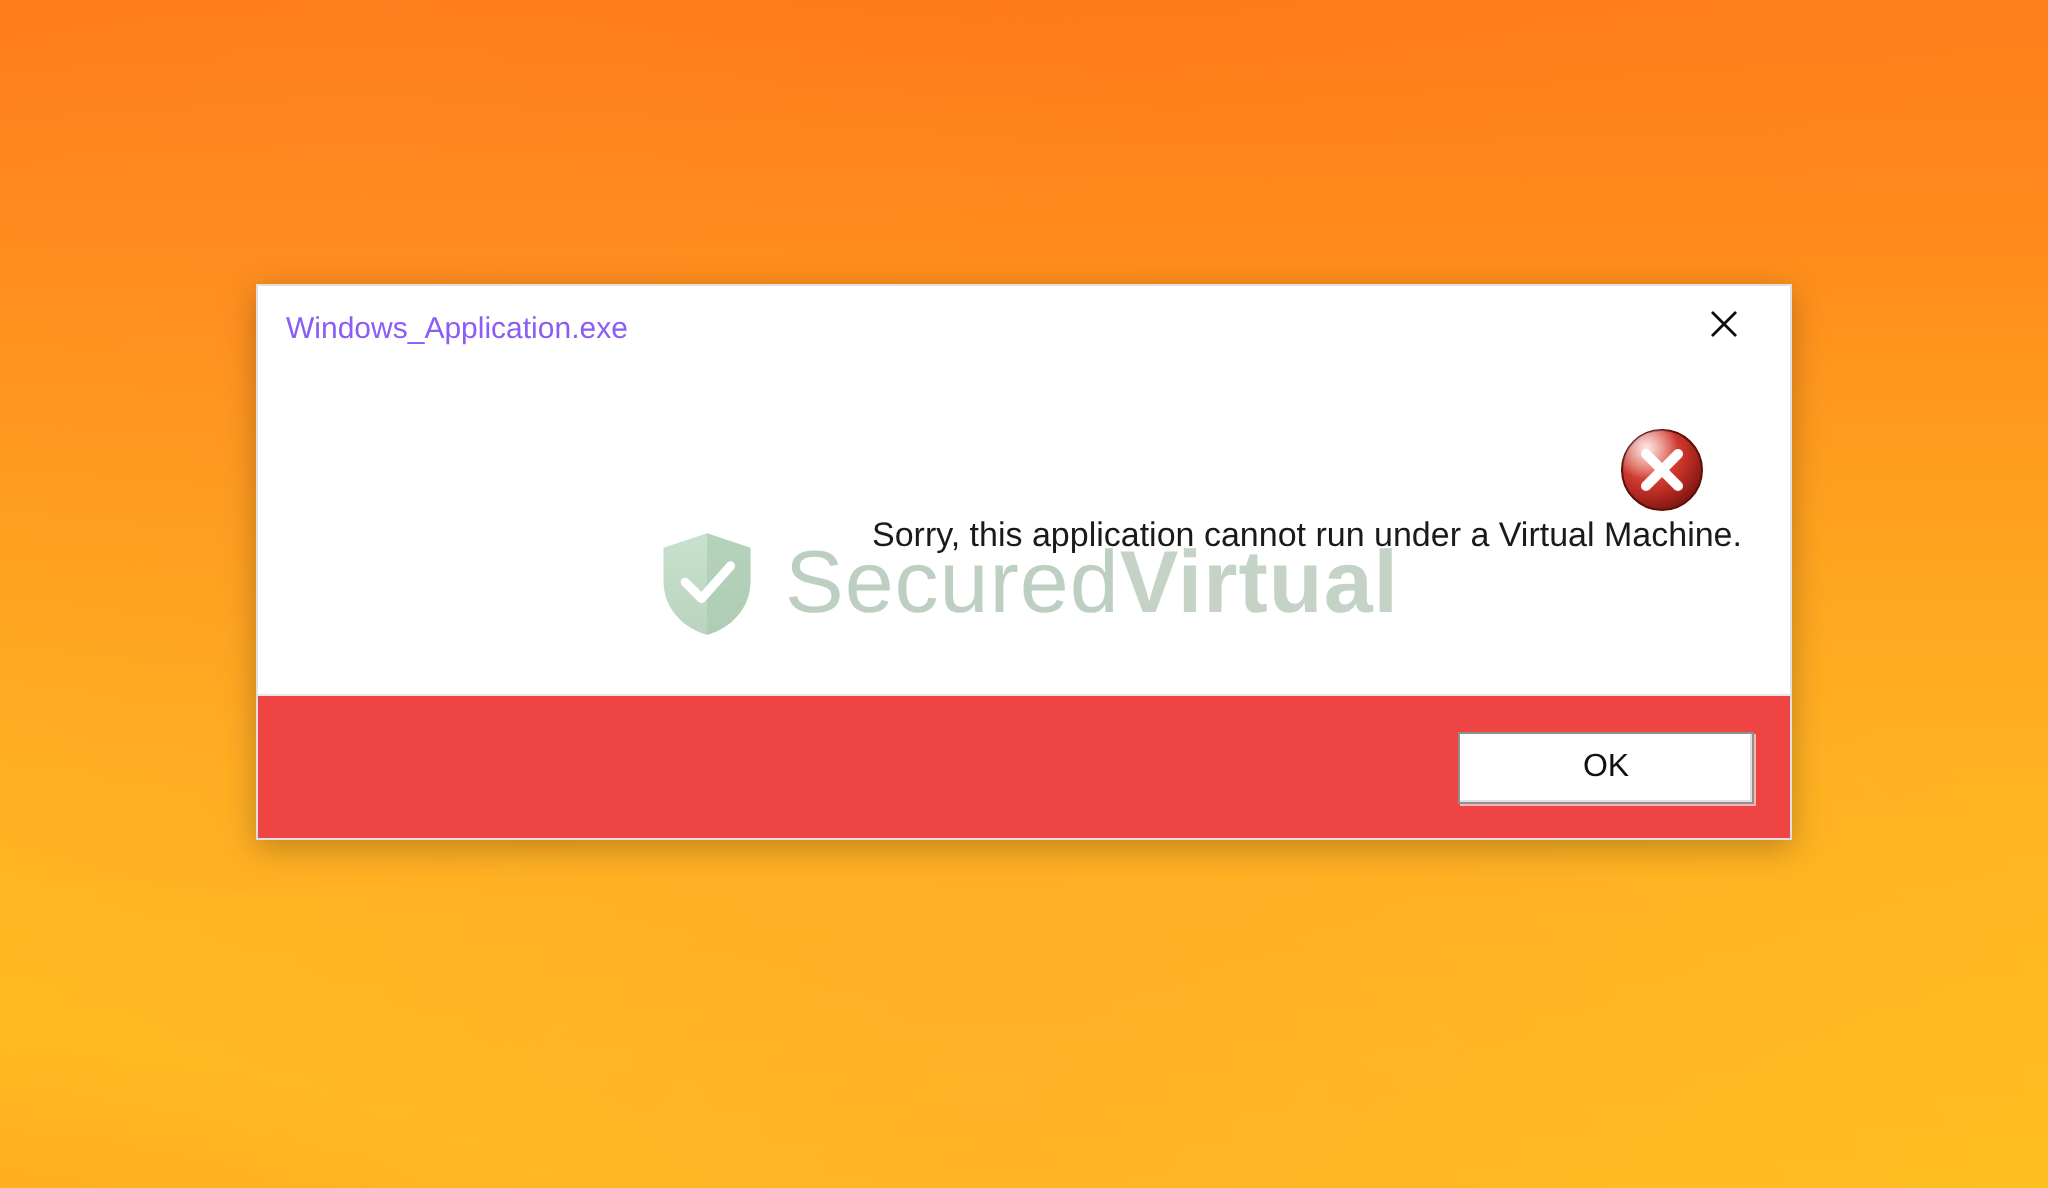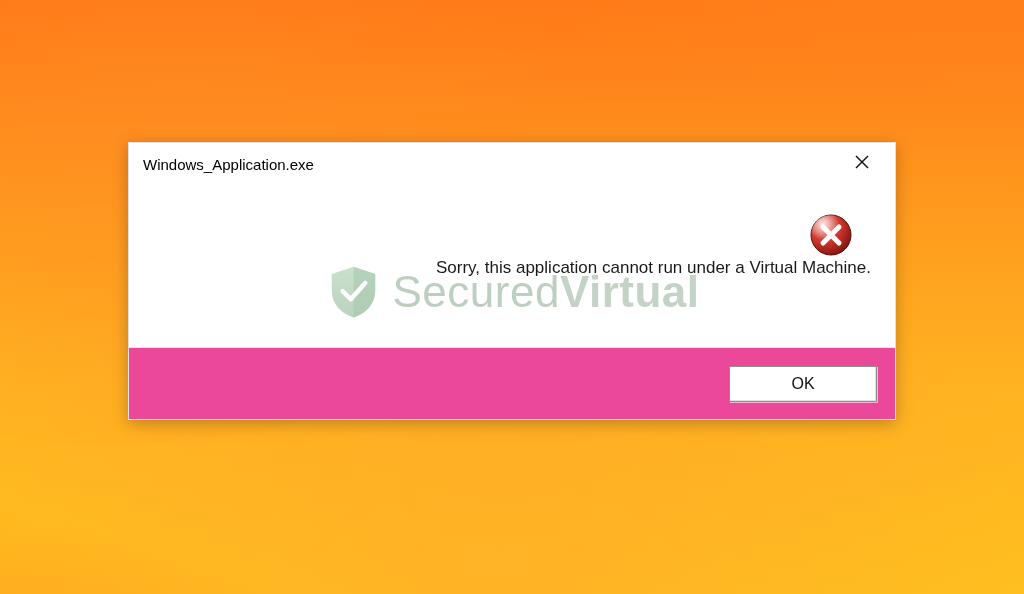--- a/index.html
+++ b/index.html
@@ -52,21 +52,21 @@
     .titlebar {
       display: flex;
       align-items: center;
       justify-content: space-between;
       height: 42px;
       padding: 0 10px 0 14px;
       background: #ffffff;
     }
     .title-text {
       font: 15px/1 "Segoe UI", Arial, sans-serif;
-      color: #000000;
+      color: #8b5cf6;
     }
     .close-btn {
       width: 46px; height: 30px;
       display: flex; align-items: center; justify-content: center;
       cursor: pointer;
       color: #111;
     }
     .close-btn svg { width: 14px; height: 14px; }
 
     .content {
@@ -82,21 +82,21 @@
     }
     .msg {
       font: 17px/1.3 "Segoe UI", Arial, sans-serif;
       color: #1a1a1a;
     }
 
     .footer {
       position: absolute;
       left: 0; right: 0; bottom: 0;
       height: 72px;
-      background: #ec4899;
+      background: #ef4444;
       border-top: 1px solid #e6e6e6;
       display: flex;
       align-items: center;
       justify-content: flex-end;
       padding: 0 18px;
     }
     .ok-btn {
       width: 148px; height: 36px;
       background: #ffffff;
       border: 1px solid #8f8f8f;

